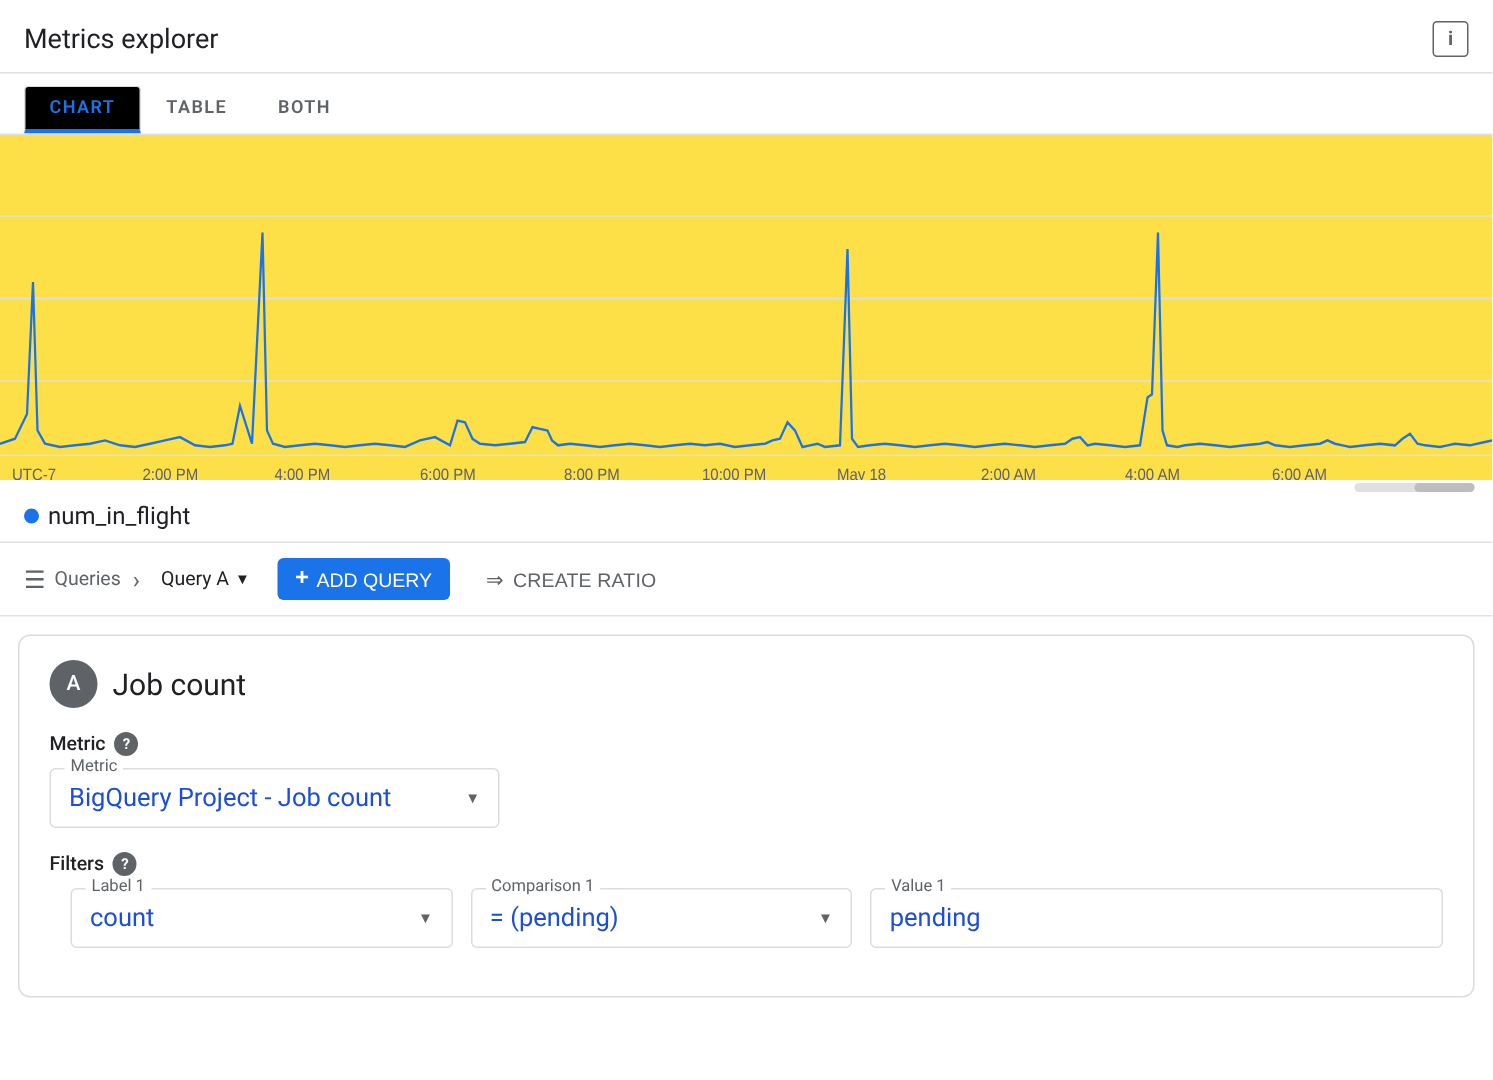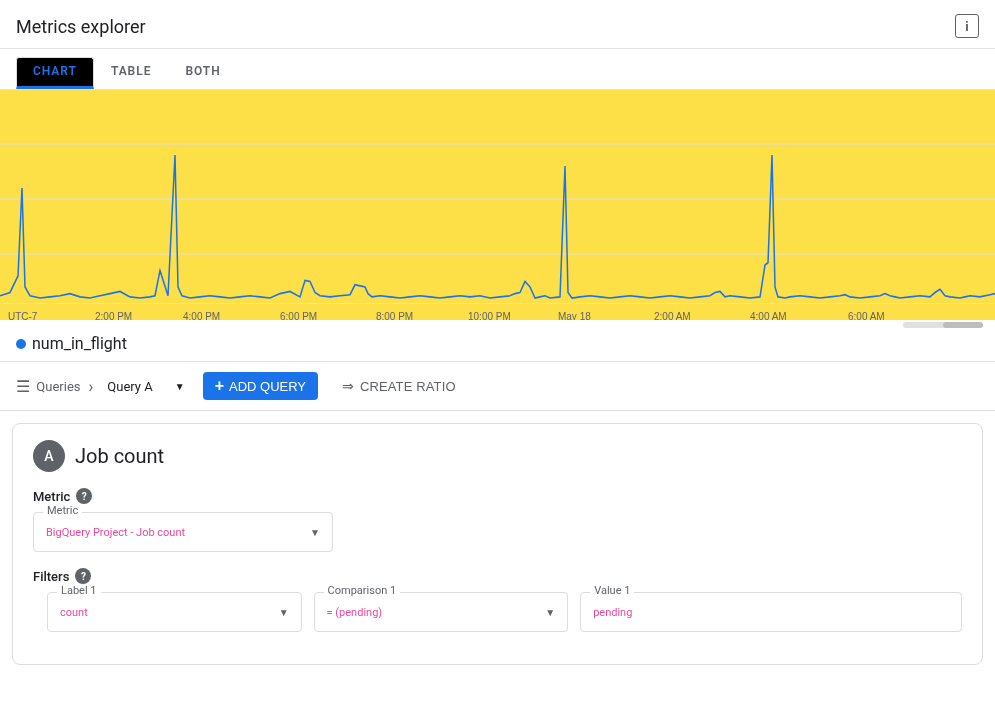--- a/index.html
+++ b/index.html
@@ -65,21 +65,21 @@
       display: flex; align-items: center; gap: 4px;
       padding: 10px 16px;
       border-top: 1px solid #e0e0e0;
       border-bottom: 1px solid #e0e0e0;
       background: #fff;
     }
     .queries-icon { margin-right: 2px; color: #5f6368; }
     .breadcrumb-text { font-size: 13px; color: #5f6368; cursor: pointer; }
     .breadcrumb-sep { color: #5f6368; margin: 0 4px; font-size: 16px; }
     .query-selector {
-      display: flex; align-items: center; gap: 22px;
+      display: flex; align-items: center; gap: 4px;
       font-size: 13px; color: #202124; cursor: pointer;
       padding: 2px 6px;
       border-radius: 4px;
     }
     .add-query-btn {
       display: flex; align-items: center; gap: 5px;
       margin-left: 8px;
       padding: 5px 12px;
       background: #1a73e8; color: #fff;
       border-radius: 4px; font-size: 13px; font-weight: 500;
@@ -134,21 +134,21 @@
       display: flex; align-items: center; justify-content: space-between;
       border: 1px solid #dadce0; border-radius: 4px;
       padding: 8px 12px; cursor: pointer; background: #fff;
       min-height: 40px;
     }
     .select-label-float {
       position: absolute; top: -8px; left: 10px;
       background: #fff; padding: 0 4px;
       font-size: 11px; color: #5f6368;
     }
-    .select-value { font-size: 11px; color: #ec4899; }
+    .select-value { font-size: 17px; color: #1d4ed8; }
     .chevron-down { color: #5f6368; font-size: 10px; margin-left: 8px; }
 
     .filters-row {
       display: flex; align-items: flex-end; gap: 12px; flex-wrap: wrap; padding-left: 14px;
     }
     .filter-field {
       position: relative; flex: 1; min-width: 150px;
     }
     .filter-field.large { flex: 2; }
 

